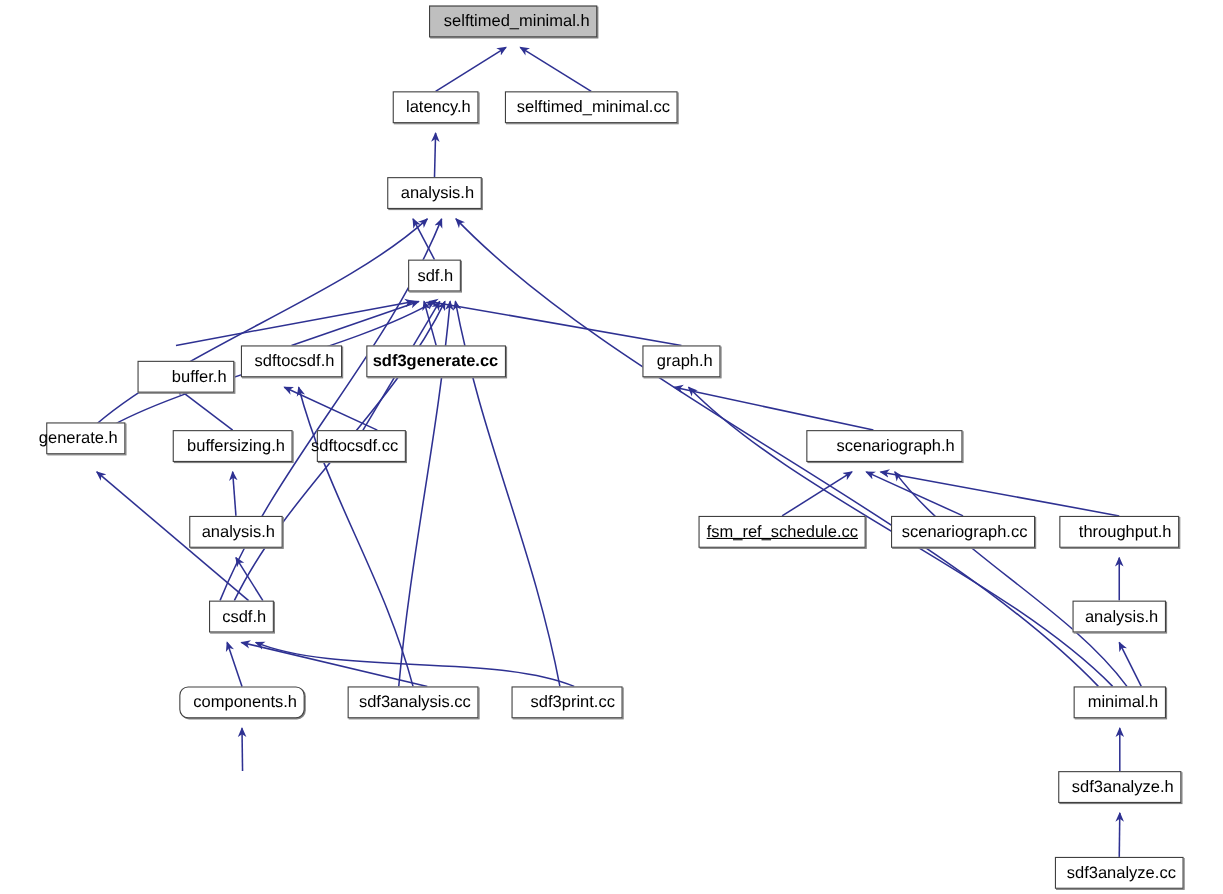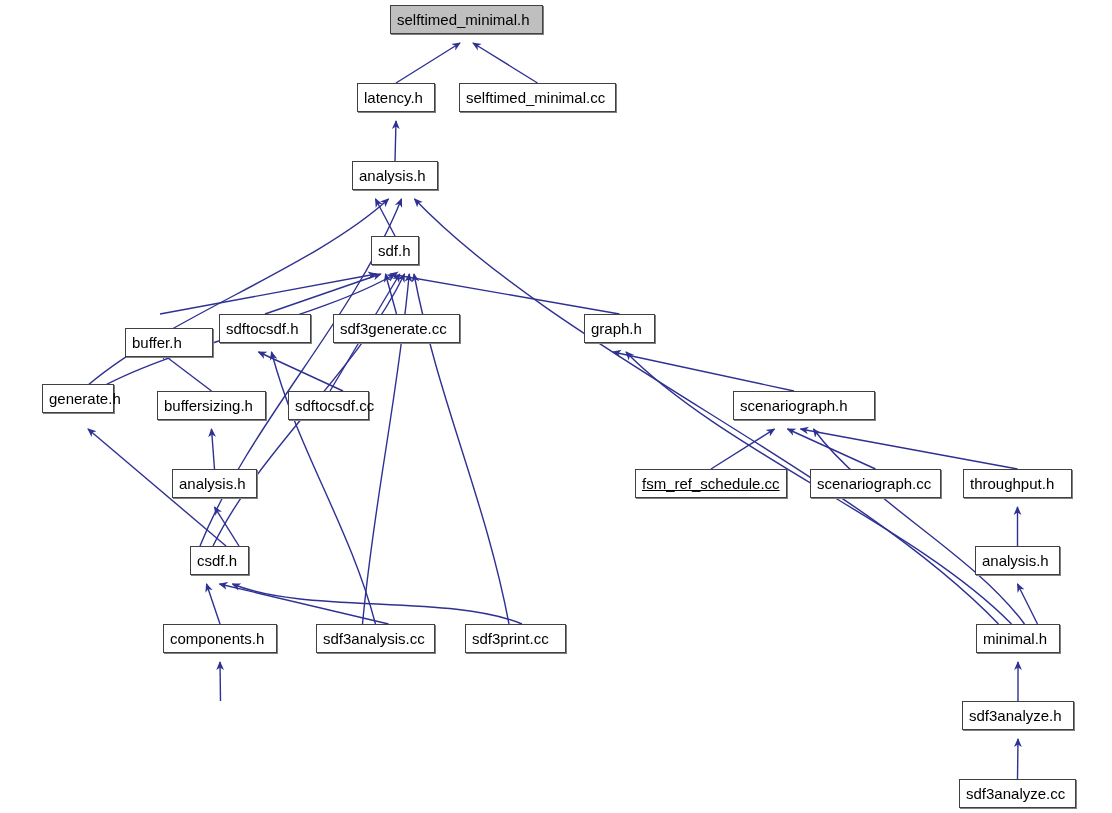--- a/index.html
+++ b/index.html
@@ -28,21 +28,21 @@
   .node {
     position: absolute;
     box-sizing: border-box;
     border: 1px solid #404040;
     background: #ffffff;
     color: #000000;
     font-size: 15px;
     line-height: 1;
     display: flex;
     align-items: center;
-    justify-content: flex-start;
+    justify-content: flex-end;
     white-space: nowrap;
     height: 29px;
     box-shadow: 1px 1px 0 0 #808080;
   }
   .node.root {
     background: #bfbfbf;
     border: 1px solid #404040;
   }
   .node-label {
     display: block;
@@ -112,21 +112,21 @@
     </div>
     <div class="node" style="left: 371px; top: 236px; width: 48px;">
       <span class="node-label">sdf.h</span>
     </div>
     <div class="node" style="left: 125px; top: 328px; width: 88px;">
       <span class="node-label">buffer.h</span>
     </div>
     <div class="node" style="left: 219px; top: 314px; width: 92px;">
       <span class="node-label">sdftocsdf.h</span>
     </div>
-    <div class="node" style="left: 333px; top: 314px; width: 127px;">
+    <div class="node" style="left: 333px; top: 314px; width: 127px; font-weight: bold;">
       <span class="node-label">sdf3generate.cc</span>
     </div>
     <div class="node" style="left: 584px; top: 314px; width: 71px;">
       <span class="node-label">graph.h</span>
     </div>
     <div class="node" style="left: 42px; top: 384px; width: 72px;">
       <span class="node-label">generate.h</span>
     </div>
     <div class="node" style="left: 157px; top: 391px; width: 109px;">
       <span class="node-label">buffersizing.h</span>
@@ -148,21 +148,21 @@
     </div>
     <div class="node" style="left: 963px; top: 469px; width: 109px;">
       <span class="node-label">throughput.h</span>
     </div>
     <div class="node" style="left: 190px; top: 546px; width: 59px;">
       <span class="node-label">csdf.h</span>
     </div>
     <div class="node" style="left: 975px; top: 546px; width: 85px;">
       <span class="node-label">analysis.h</span>
     </div>
-    <div class="node" style="left: 163px; top: 624px; width: 114px;">
+    <div class="node" style="left: 163px; top: 624px; width: 114px; border-radius: 8px;">
       <span class="node-label">components.h</span>
     </div>
     <div class="node" style="left: 316px; top: 624px; width: 119px;">
       <span class="node-label">sdf3analysis.cc</span>
     </div>
     <div class="node" style="left: 465px; top: 624px; width: 101px;">
       <span class="node-label">sdf3print.cc</span>
     </div>
     <div class="node" style="left: 976px; top: 624px; width: 84px;">
       <span class="node-label">minimal.h</span>

